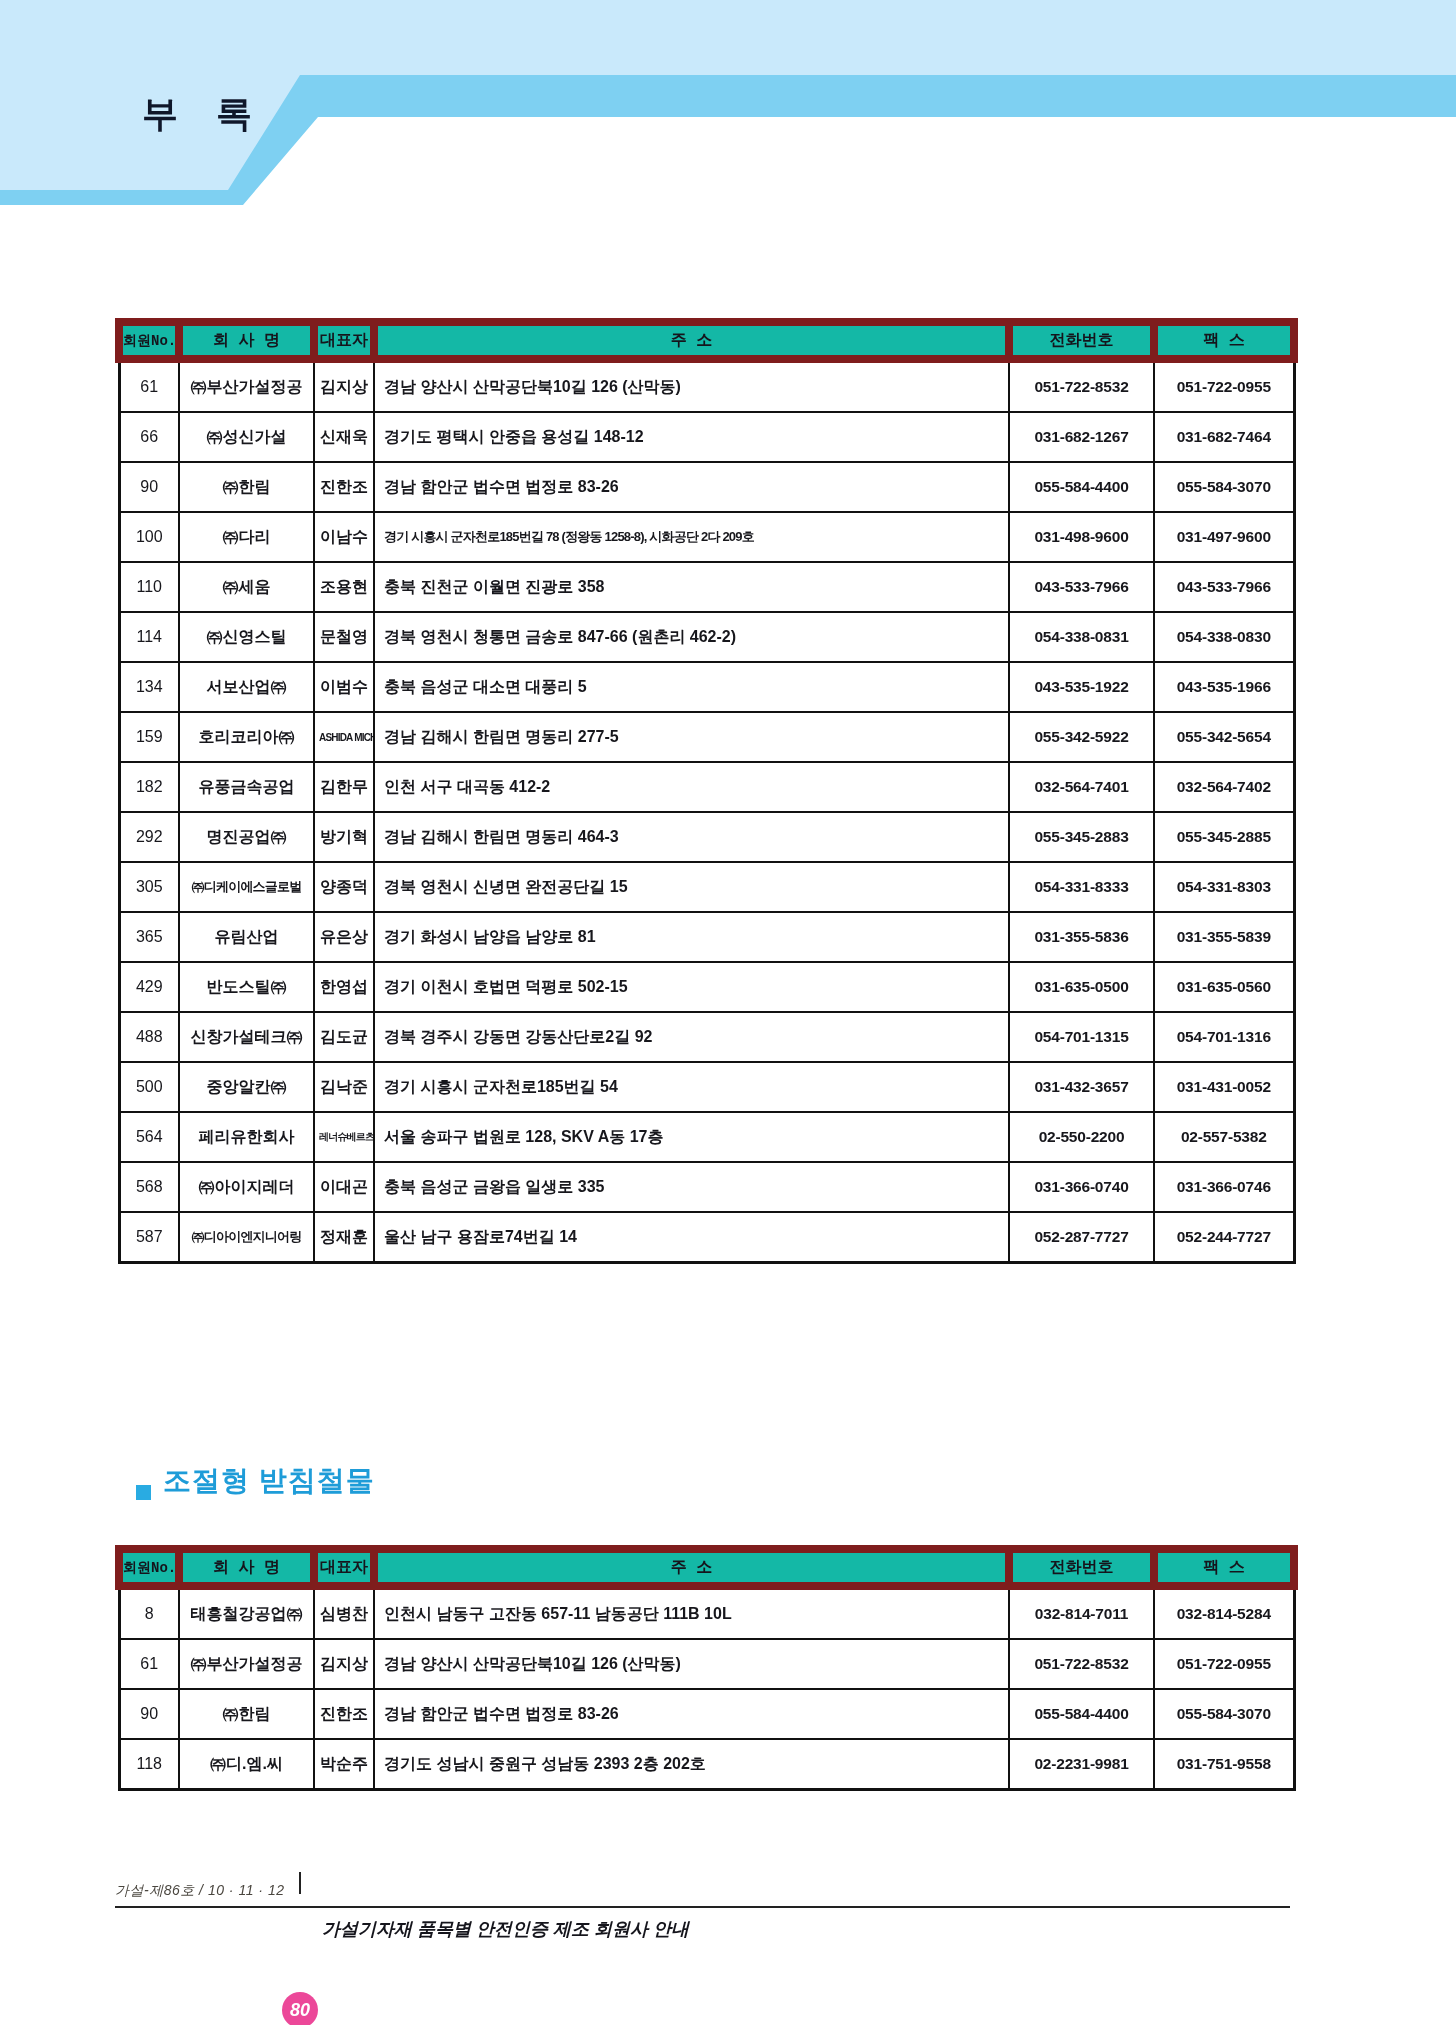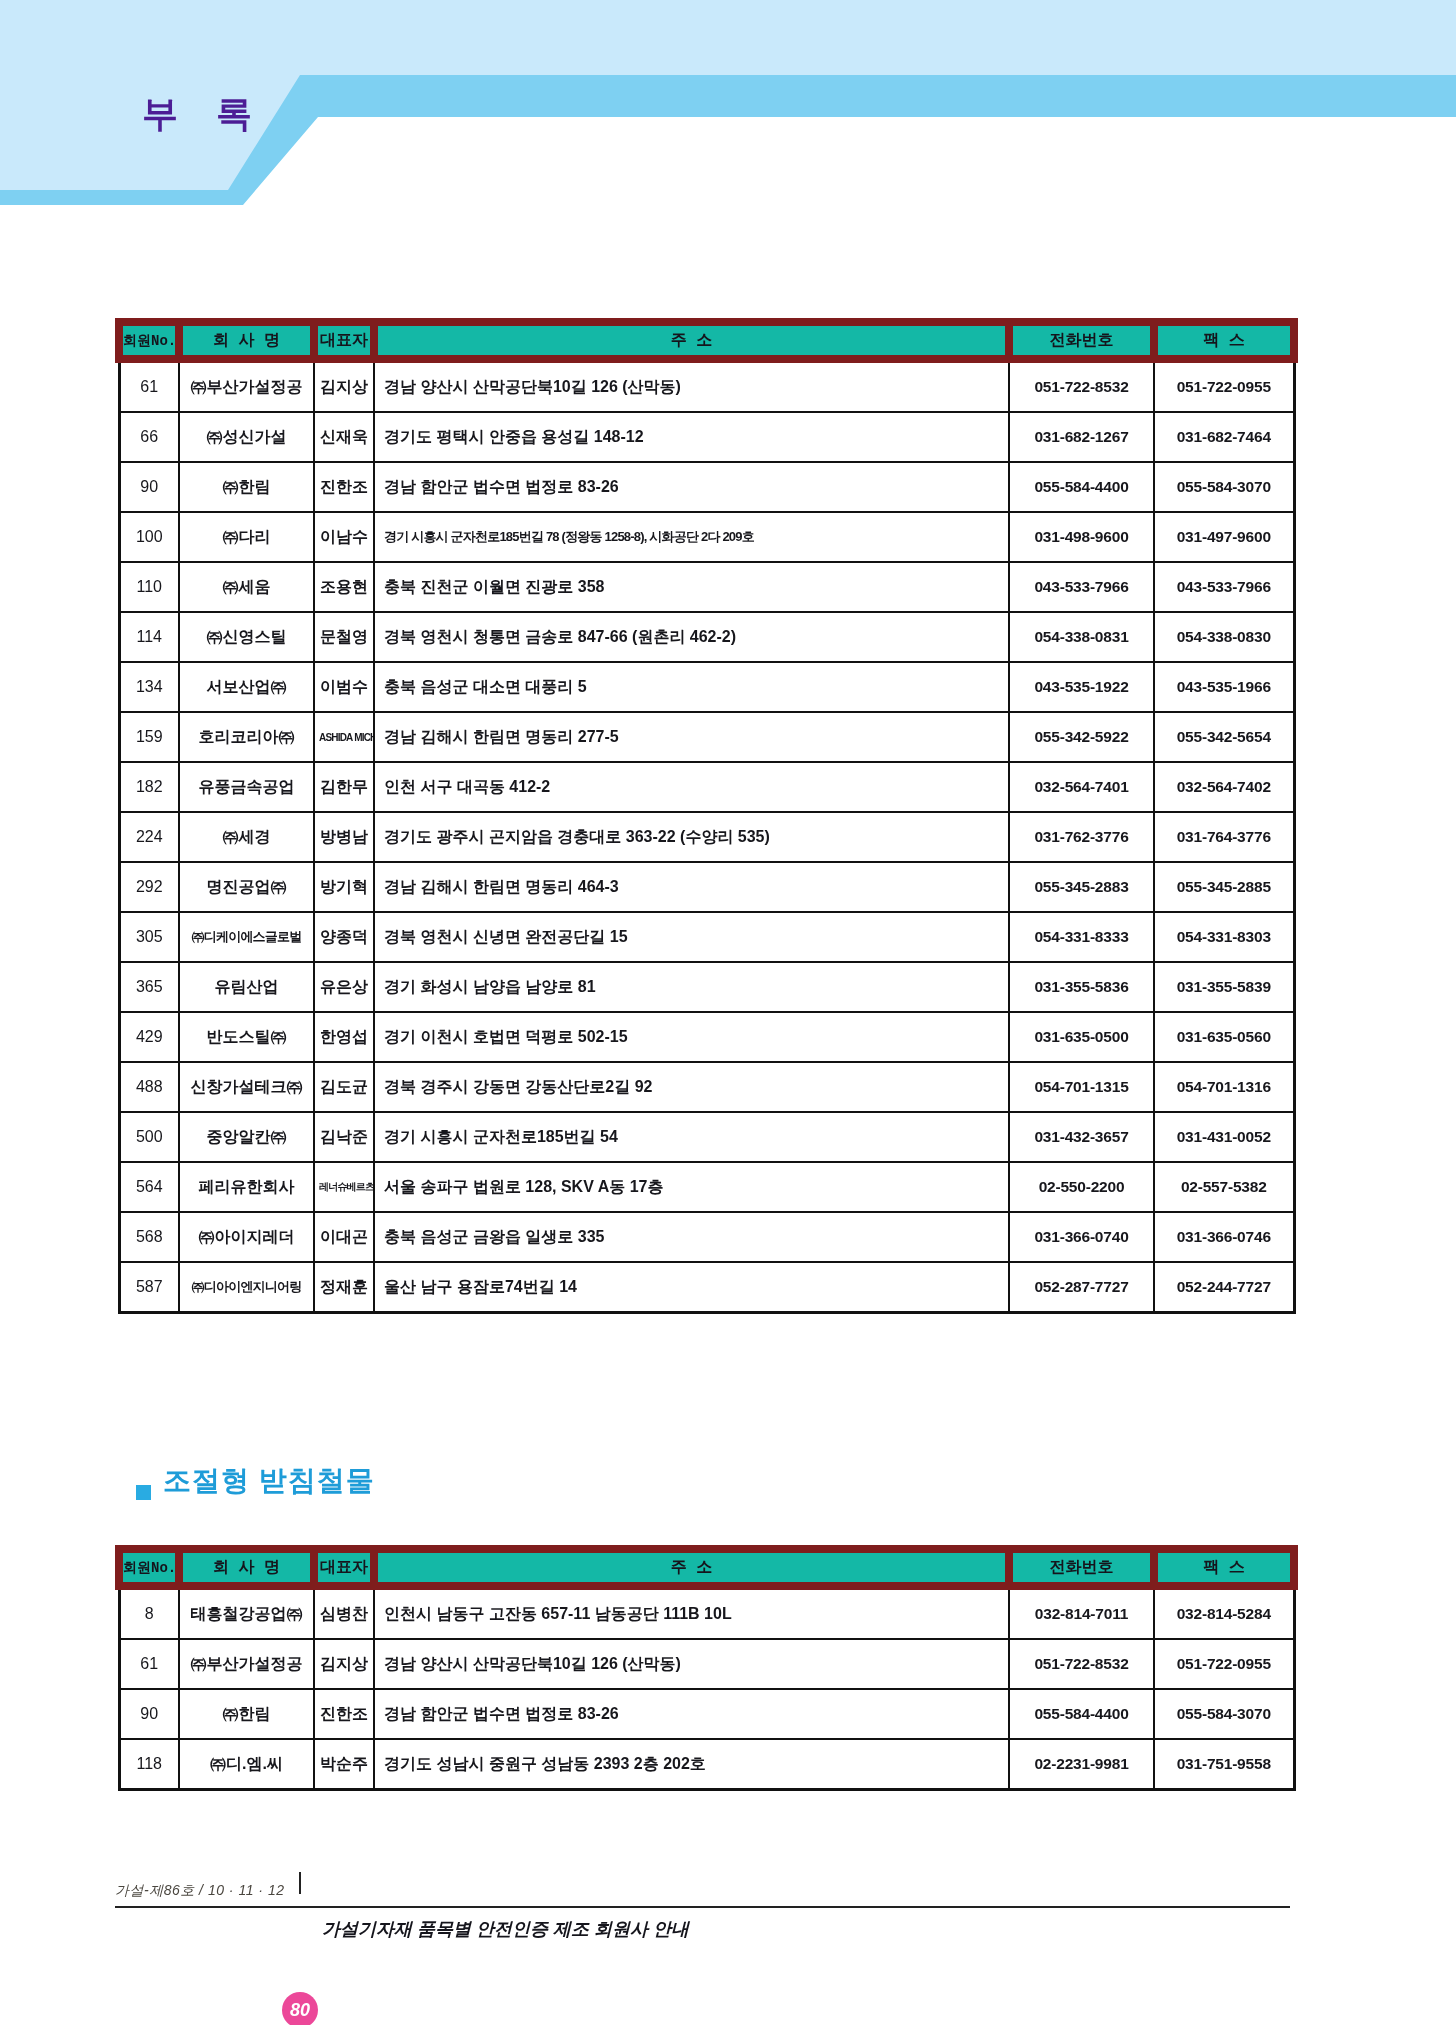--- a/index.html
+++ b/index.html
@@ -13,21 +13,21 @@
     background:#7ed0f2;
     clip-path:polygon(0 0,1456px 0,1456px 117px,318px 117px,243px 205px,0 205px);
   }
   .banner-light {
     position:absolute; top:0; left:0; width:1456px; height:190px;
     background:#c9e9fb;
     clip-path:polygon(0 0,1456px 0,1456px 75px,300px 75px,228px 190px,0 190px);
   }
   .banner-title {
     position:absolute; left:142px; top:90px;
-    font-size:36px; font-weight:bold; color:#4c1d95; letter-spacing:14px;
+    font-size:36px; font-weight:bold; color:#0f172a; letter-spacing:14px;
   }
   
   .tbl-wrap1 { position:absolute; left:115px; top:318px; }
   .tbl-wrap2 { position:absolute; left:115px; top:1545px; }
   table.dir {
     border-collapse:collapse; table-layout:fixed; width:1175px;
     border:3px solid #111;
   }
   table.dir th {
     background:#14b8a6; border:8px solid #7f1d1d; height:29px;
@@ -175,28 +175,20 @@
           </tr>
           <tr>
             <td class="c-no">182</td>
             <td class="c-company">유풍금속공업</td>
             <td class="c-rep">김한무</td>
             <td class="c-address">인천 서구 대곡동 412-2</td>
             <td class="c-phone">032-564-7401</td>
             <td class="c-fax">032-564-7402</td>
           </tr>
           <tr>
-            <td class="c-no">224</td>
-            <td class="c-company">㈜세경</td>
-            <td class="c-rep">방병남</td>
-            <td class="c-address">경기도 광주시 곤지암읍 경충대로 363-22 (수양리 535)</td>
-            <td class="c-phone">031-762-3776</td>
-            <td class="c-fax">031-764-3776</td>
-          </tr>
-          <tr>
             <td class="c-no">292</td>
             <td class="c-company">명진공업㈜</td>
             <td class="c-rep">방기혁</td>
             <td class="c-address">경남 김해시 한림면 명동리 464-3</td>
             <td class="c-phone">055-345-2883</td>
             <td class="c-fax">055-345-2885</td>
           </tr>
           <tr>
             <td class="c-no">305</td>
             <td class="c-company fit">㈜디케이에스글로벌</td>

